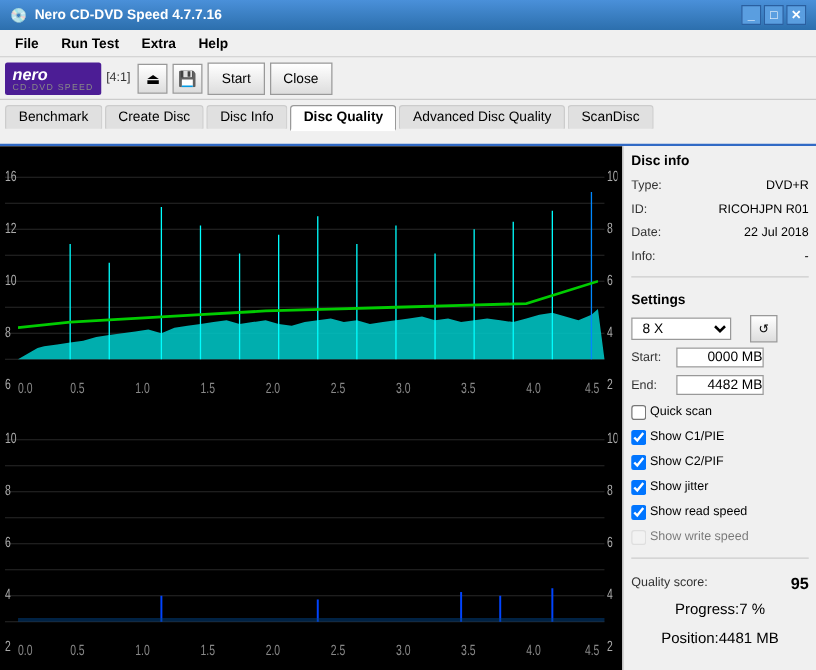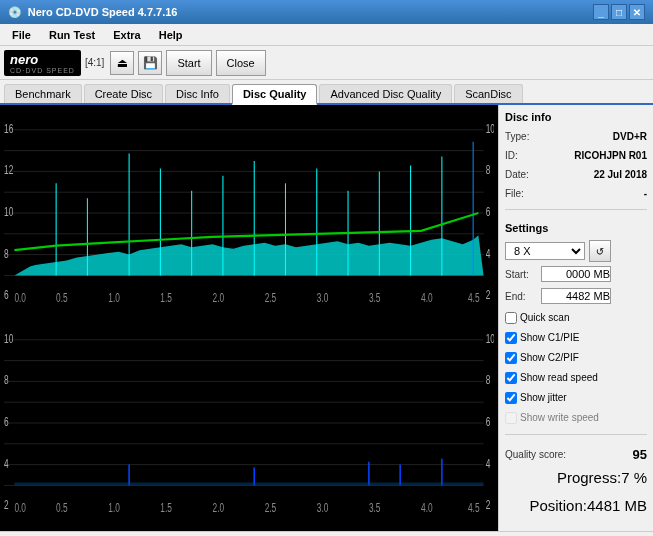--- a/index.html
+++ b/index.html
@@ -87,21 +87,21 @@
     .bracket-label {
       font-size: 10px;
       color: #333;
       margin-right: 2px;
     }
     
     .tabs {
       background: #f0f0f0;
       border-bottom: 2px solid #316ac5;
       display: flex;
-      padding: 4px 4px 0;
+      padding: 4px 4px 12px;
       gap: 2px;
     }
     .tab {
       padding: 3px 10px;
       font-size: 11px;
       cursor: pointer;
       border: 1px solid #ccc;
       border-bottom: none;
       background: #e0e0e0;
       color: #000;
@@ -152,38 +152,38 @@
       margin-bottom: 2px;
     }
     .info-row {
       display: flex;
       justify-content: space-between;
       font-size: 10px;
       line-height: 1.5;
       gap: 44px;
     }
     .info-label { color: #333; }
-    .info-value { font-weight: bold; color: #000; }
+    .info-value { font-weight: normal; color: #000; }
     .settings-section-title {
       font-weight: bold;
       font-size: 11px;
       margin-top: 4px;
       margin-bottom: 2px;
     }
     .speed-select {
       background: white;
       border: 1px solid #999;
       padding: 1px 4px;
       font-size: 11px;
       width: 80px;
     }
     .speed-row {
       display: flex;
       align-items: center;
-      gap: 4px;
+      gap: 15px;
     }
     .mb-input {
       background: white;
       border: 1px solid #999;
       padding: 1px 0;
       font-size: 11px;
       width: 70px;
       text-align: right;
     }
     .mb-row {
@@ -218,22 +218,22 @@
       display: flex;
       justify-content: space-between;
       align-items: center;
       font-size: 11px;
       margin-top: 4px;
     }
     .quality-score-label { font-size: 10px; color: #333; }
     .quality-score-value { font-weight: bold; font-size: 13px; color: #000; }
     .progress-row {
       display: flex;
-      justify-content: flex-end;
-      font-size: 15px;
+      justify-content: center;
+      font-size: 12px;
       line-height: 1.6;
     }
     .divider {
       border: none;
       border-top: 1px solid #ccc;
       margin: 4px 0;
     }
     
     .stats-bar {
       background: #f0f0f0;
@@ -266,21 +266,21 @@
 </div>
 
 <div class="menu-bar">
   <span class="menu-item">File</span>
   <span class="menu-item">Run Test</span>
   <span class="menu-item">Extra</span>
   <span class="menu-item">Help</span>
 </div>
 
 <div class="toolbar">
-  <div style="background:#000000; padding:2px 6px; border-radius:2px;">
+  <div style="background:#4c1d95; padding:2px 6px; border-radius:2px;">
     <span style="color:white; font-weight:bold; font-size:13px; font-style:italic;">nero</span>
     <span style="color:#888; font-size:7px; display:block; letter-spacing:1px;">CD·DVD SPEED</span>
   </div>
   <span class="bracket-label">[4:1]</span>
   <div class="toolbar-icon" title="Eject">⏏</div>
   <div class="toolbar-icon" title="Save">💾</div>
   <button class="toolbar-btn">Start</button>
   <button class="toolbar-btn">Close</button>
 </div>
 
@@ -411,21 +411,21 @@
     </div>
     <div class="info-row">
       <span class="info-label">ID:</span>
       <span class="info-value">RICOHJPN R01</span>
     </div>
     <div class="info-row">
       <span class="info-label">Date:</span>
       <span class="info-value">22 Jul 2018</span>
     </div>
     <div class="info-row">
-      <span class="info-label">File:</span>
+      <span class="info-label">Info:</span>
       <span class="info-value">-</span>
     </div>
 
     <hr class="divider">
 
     <div class="settings-section-title">Settings</div>
     <div class="speed-row">
       <select class="speed-select">
         <option>8 X</option>
       </select>
@@ -447,25 +447,25 @@
     <div class="checkbox-row">
       <input type="checkbox" checked="" style="">
       <label>Show C1/PIE</label>
     </div>
     <div class="checkbox-row">
       <input type="checkbox" checked="" style="">
       <label>Show C2/PIF</label>
     </div>
     <div class="checkbox-row">
       <input type="checkbox" checked="" style="">
-      <label>Show read speed</label>
+      <label>Show jitter</label>
     </div>
     <div class="checkbox-row">
       <input type="checkbox" checked="" style="">
-      <label>Show jitter</label>
+      <label>Show read speed</label>
     </div>
     <div class="checkbox-row" style="opacity:0.5;">
       <input type="checkbox" disabled="" style="">
       <label>Show write speed</label>
     </div>
 
 
     <hr class="divider">
 
     <div class="quality-score-row">

